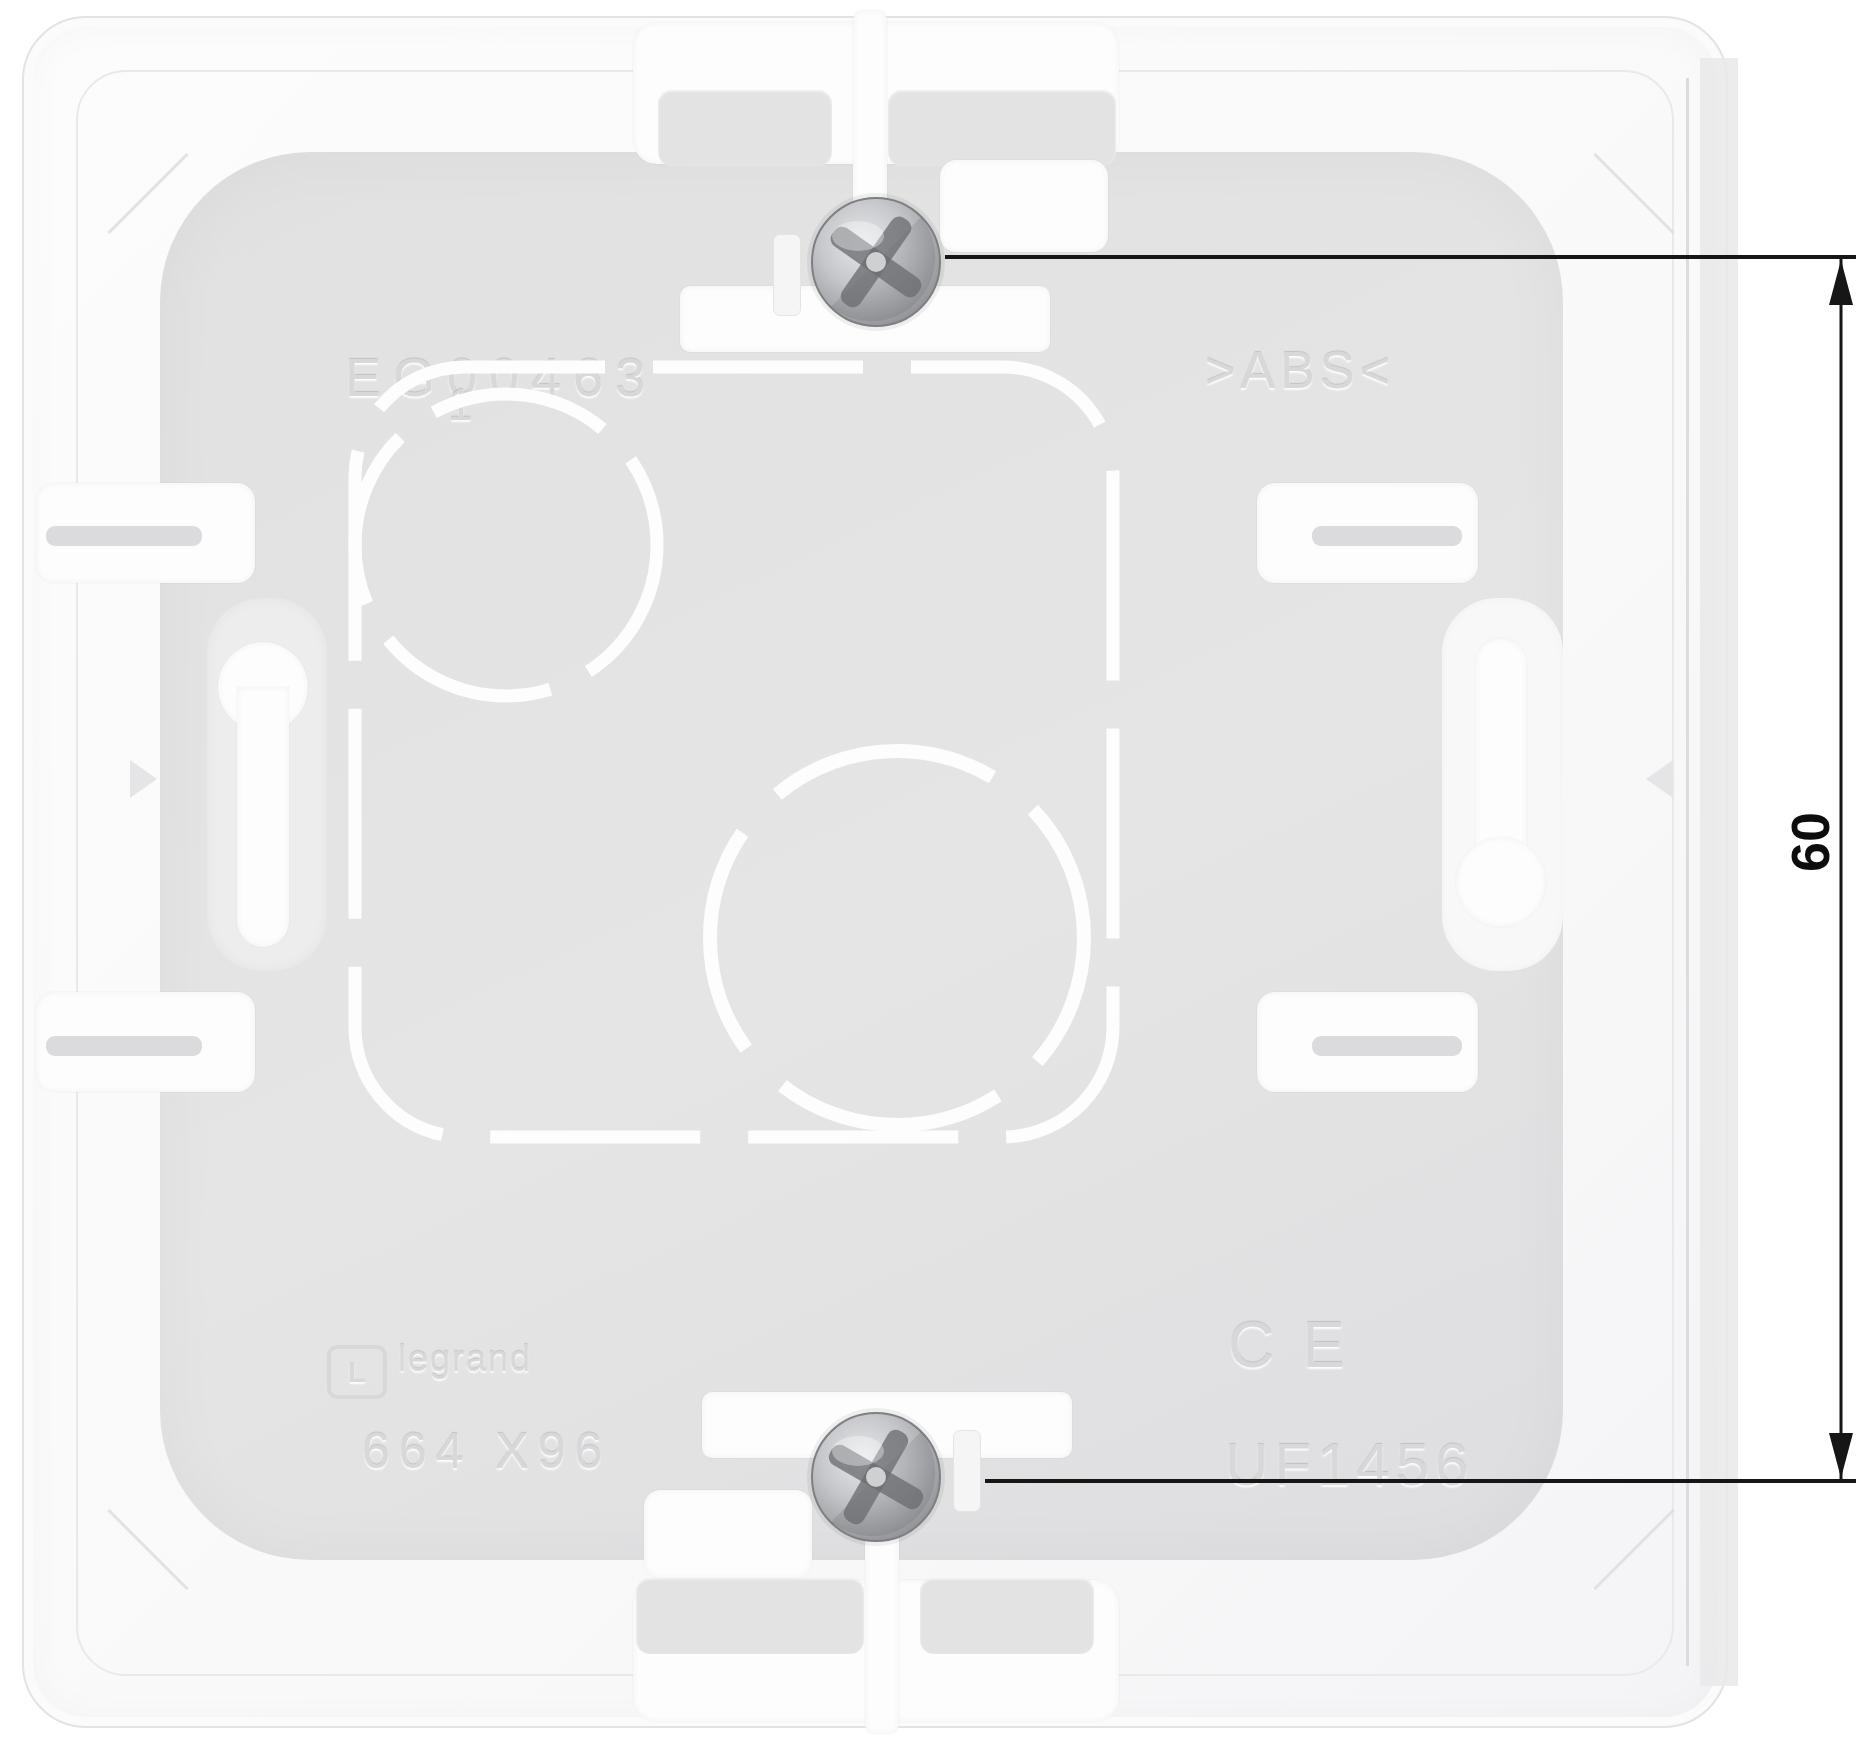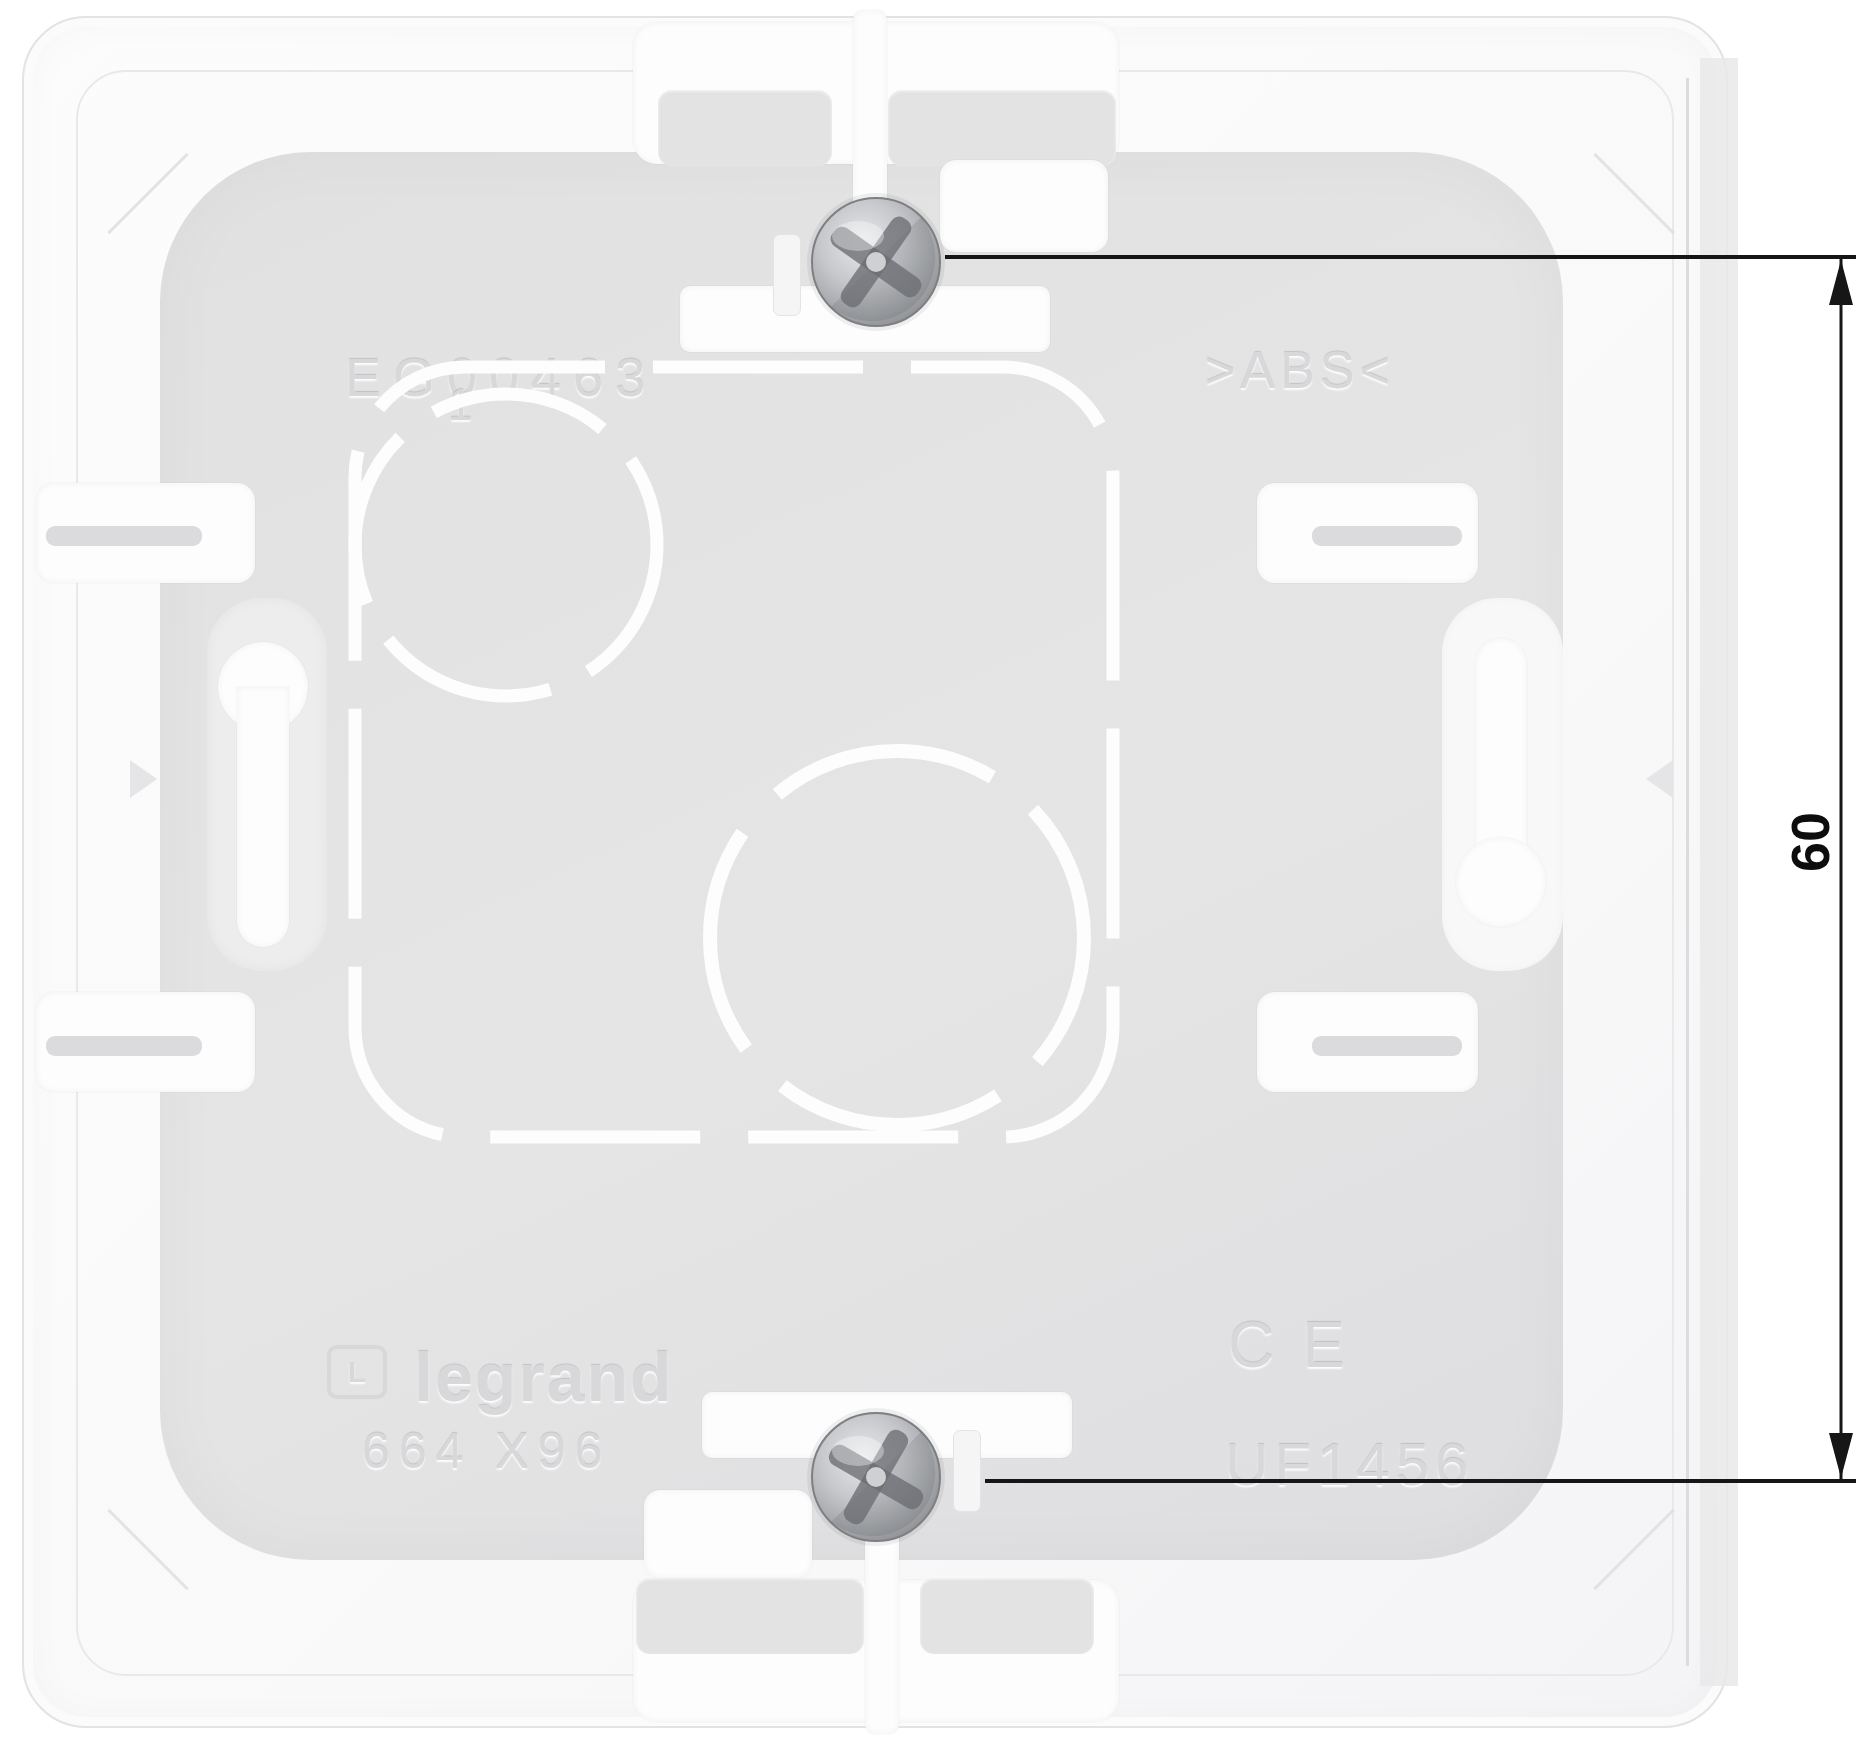--- a/index.html
+++ b/index.html
@@ -92,21 +92,21 @@
   <div class="abs cutout" style="left:237px;top:687px;width:52px;height:260px;border-radius:0 0 26px 26px;"></div>
 
   <div class="abs boss-bright" style="left:1442px;top:598px;width:121px;height:373px;"></div>
   <div class="abs cutout" style="left:1475px;top:638px;width:52px;height:244px;border-radius:26px 26px 0 0;"></div>
   <div class="abs cutout" style="left:1456px;top:837px;width:90px;height:90px;border-radius:50%;"></div>
 
   <div class="abs emboss" style="left:345px;top:346px;font-size:54px;letter-spacing:12px;">EG00463</div>
   <div class="abs emboss" style="left:448px;top:380px;font-size:44px;">1</div>
   <div class="abs emboss" style="left:1205px;top:340px;font-size:52px;letter-spacing:5px;">&gt;ABS&lt;</div>
   <div class="abs logo-box" style="left:327px;top:1345px;">L</div>
-  <div class="abs emboss" style="left:414px;top:1338px;font-size:68px;font-weight:700;letter-spacing:2px;">legrand</div>
+  <div class="abs emboss" style="left:398px;top:1338px;font-size:36px;font-weight:400;letter-spacing:2px;">legrand</div>
   <div class="abs emboss" style="left:322px;top:1422px;font-size:50px;letter-spacing:9px;margin-left:40px;">664 X96</div>
   <div class="abs emboss" style="left:1228px;top:1308px;font-size:64px;letter-spacing:28px;">CE</div>
   <div class="abs emboss" style="left:1225px;top:1430px;font-size:60px;letter-spacing:6px;">UF1456</div>
 
   <svg class="overlay" width="1856" height="1744" viewBox="0 0 1856 1744">
     <defs>
       <radialGradient id="screwBody" cx="40%" cy="35%" r="75%">
         <stop offset="0%" stop-color="#e8e9eb"></stop>
         <stop offset="45%" stop-color="#c6c7ca"></stop>
         <stop offset="80%" stop-color="#9fa1a4"></stop>

